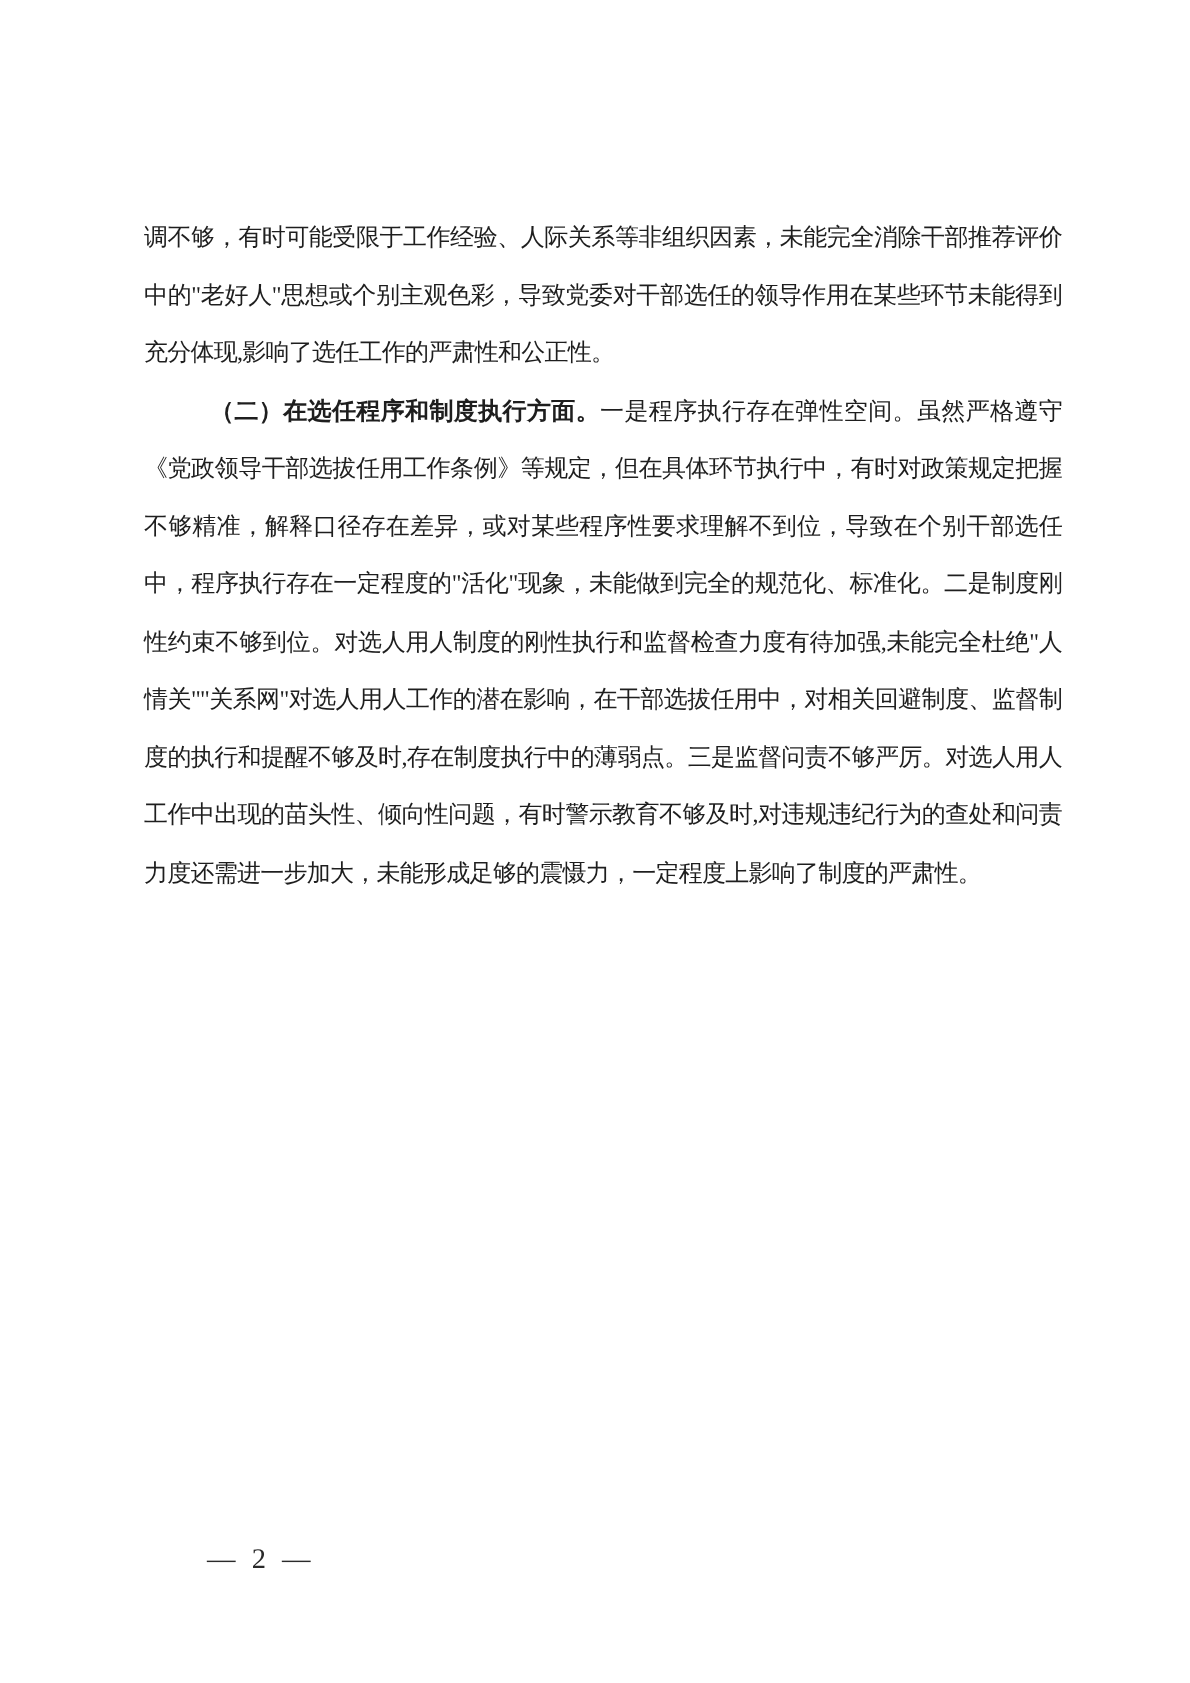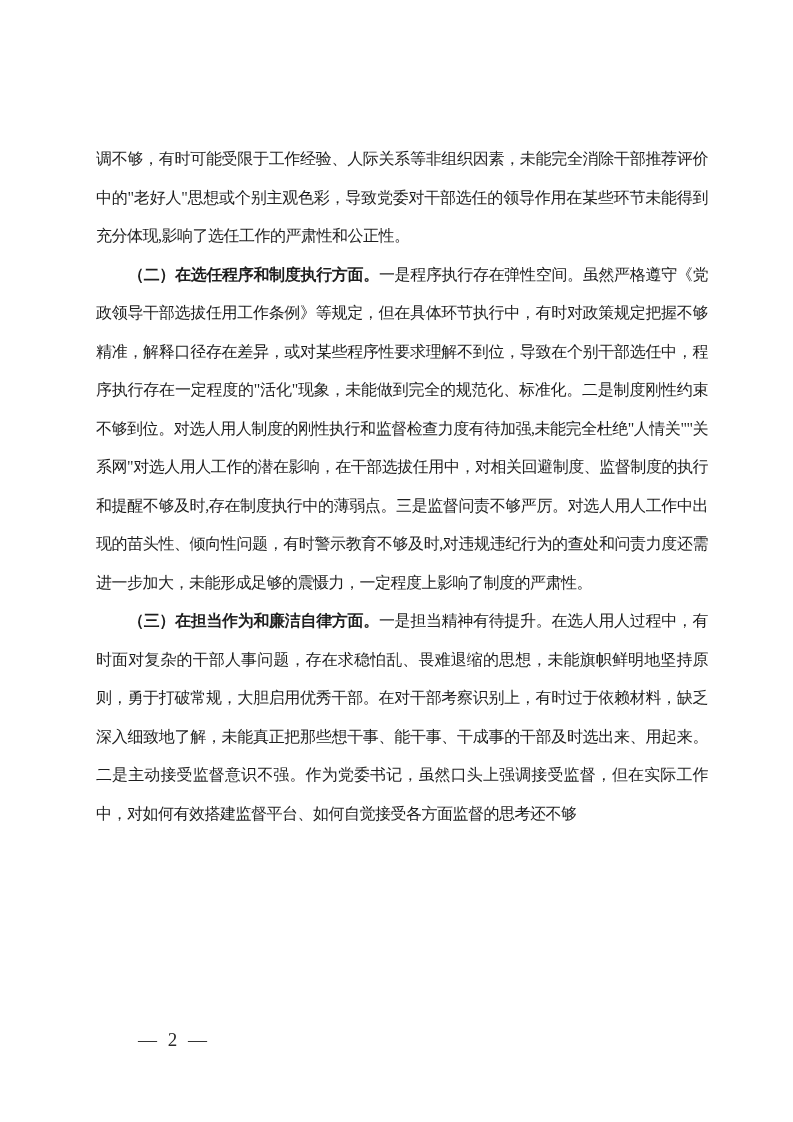--- a/index.html
+++ b/index.html
@@ -29,20 +29,21 @@
   }
   .para {
     margin: 0;
     padding: 0;
   }
   .para.indent {
     text-indent: 2em;
   }
   .seg-heading {
     font-weight: 700;
+    margin-left: 12px;
   }
   .page-footer {
     position: absolute;
     left: 138px;
     top: 1028px;
     font-size: 19px;
     line-height: 24px;
     color: #2a2a2a;
     letter-spacing: 3px;
     font-family: "Liberation Serif", "DejaVu Serif", serif;
@@ -52,19 +53,18 @@
 <body>
 
 <div class="page">
 
   <div class="text-block">
 
     <p class="para"><span class="seg-body">调不够，有时可能受限于工作经验、人际关系等非组织因素，未能完全消除干部推荐评价中的"老好人"思想或个别主观色彩，导致党委对干部选任的领导作用在某些环节未能得到充分体现,影响了选任工作的严肃性和公正性。</span></p>
 
     <p class="para indent"><span class="seg-heading">（二）在选任程序和制度执行方面。</span><span class="seg-body">一是程序执行存在弹性空间。虽然严格遵守《党政领导干部选拔任用工作条例》等规定，但在具体环节执行中，有时对政策规定把握不够精准，解释口径存在差异，或对某些程序性要求理解不到位，导致在个别干部选任中，程序执行存在一定程度的"活化"现象，未能做到完全的规范化、标准化。二是制度刚性约束不够到位。对选人用人制度的刚性执行和监督检查力度有待加强,未能完全杜绝"人情关""关系网"对选人用人工作的潜在影响，在干部选拔任用中，对相关回避制度、监督制度的执行和提醒不够及时,存在制度执行中的薄弱点。三是监督问责不够严厉。对选人用人工作中出现的苗头性、倾向性问题，有时警示教育不够及时,对违规违纪行为的查处和问责力度还需进一步加大，未能形成足够的震慑力，一定程度上影响了制度的严肃性。</span></p>
 
-    <p class="para indent"><span class="seg-heading">（三）在担当作为和廉洁自律方面。</span><span class="seg-body">一是担当精神有待提升。在选人用人过程中，有时面对复杂的干部人事问题，存在求稳怕乱、畏难退缩的思想，未能旗帜鲜明地坚持原则，勇于打破常规，大胆启用优秀干部。在对干部考察识别上，有时过于依赖材料，缺乏深入细致地了解，未能真正把那些想干事、能干事、干成事的干部及时选出来、用起来。二是主动接受监督意识不强。作为党委书记，虽然口头上强调接受监督，但在实际工作中，对如何有效搭建监督平台、如何自觉接受各方面监督的思考还不够</span></p>
 
   </div>
 
   <div class="page-footer">— 2 —</div>
 
 </div>
 
 </body></html>

